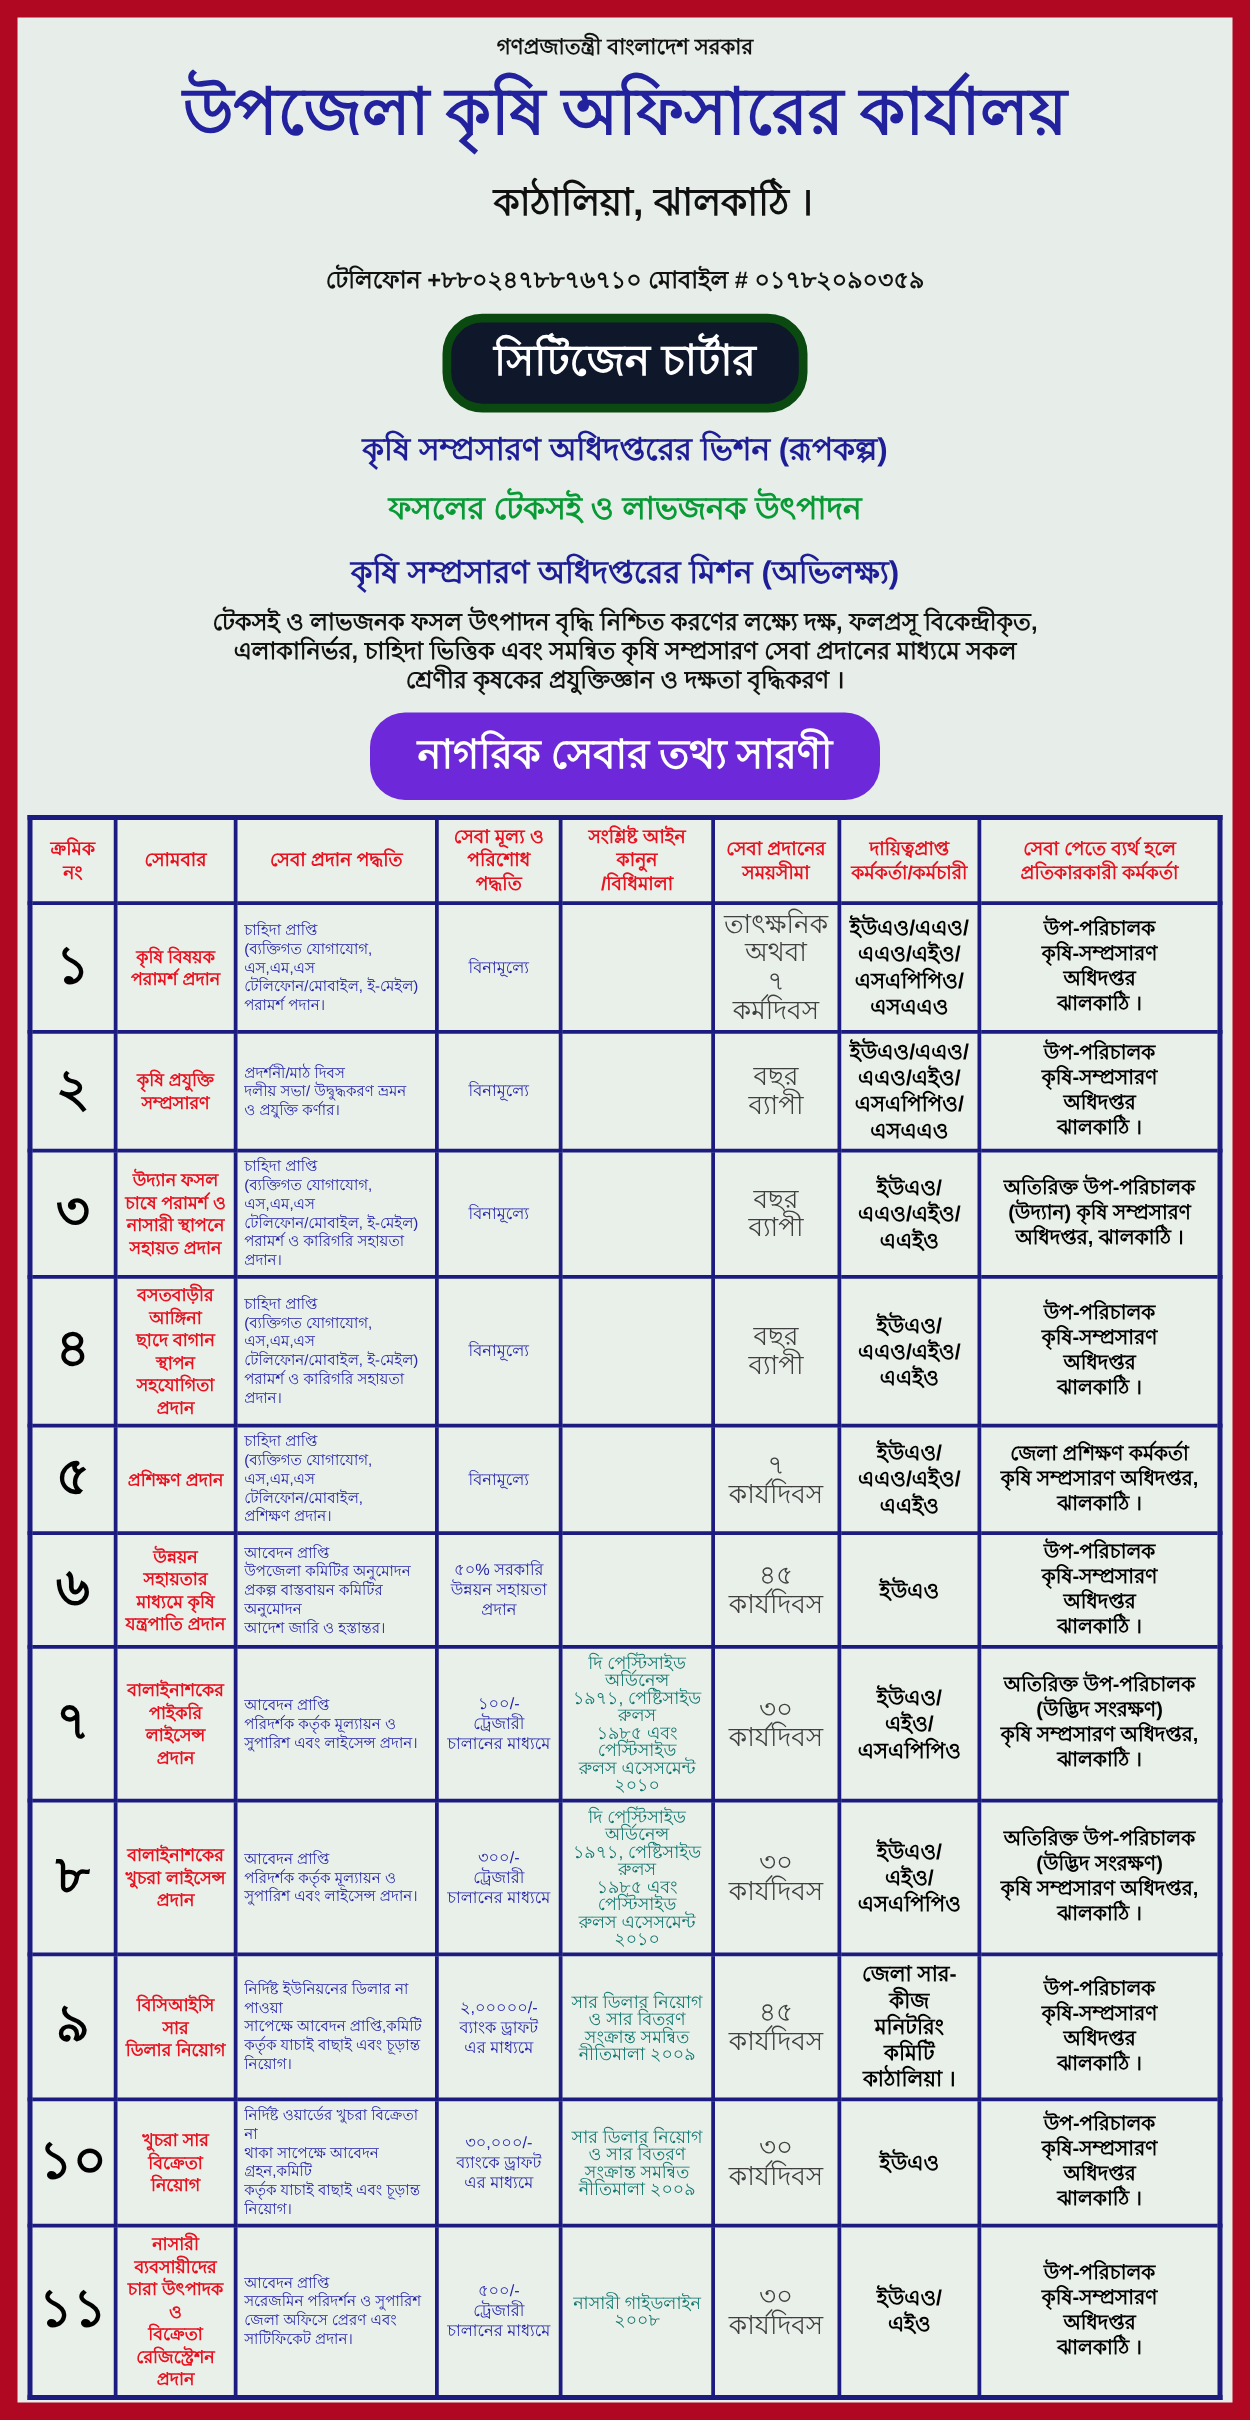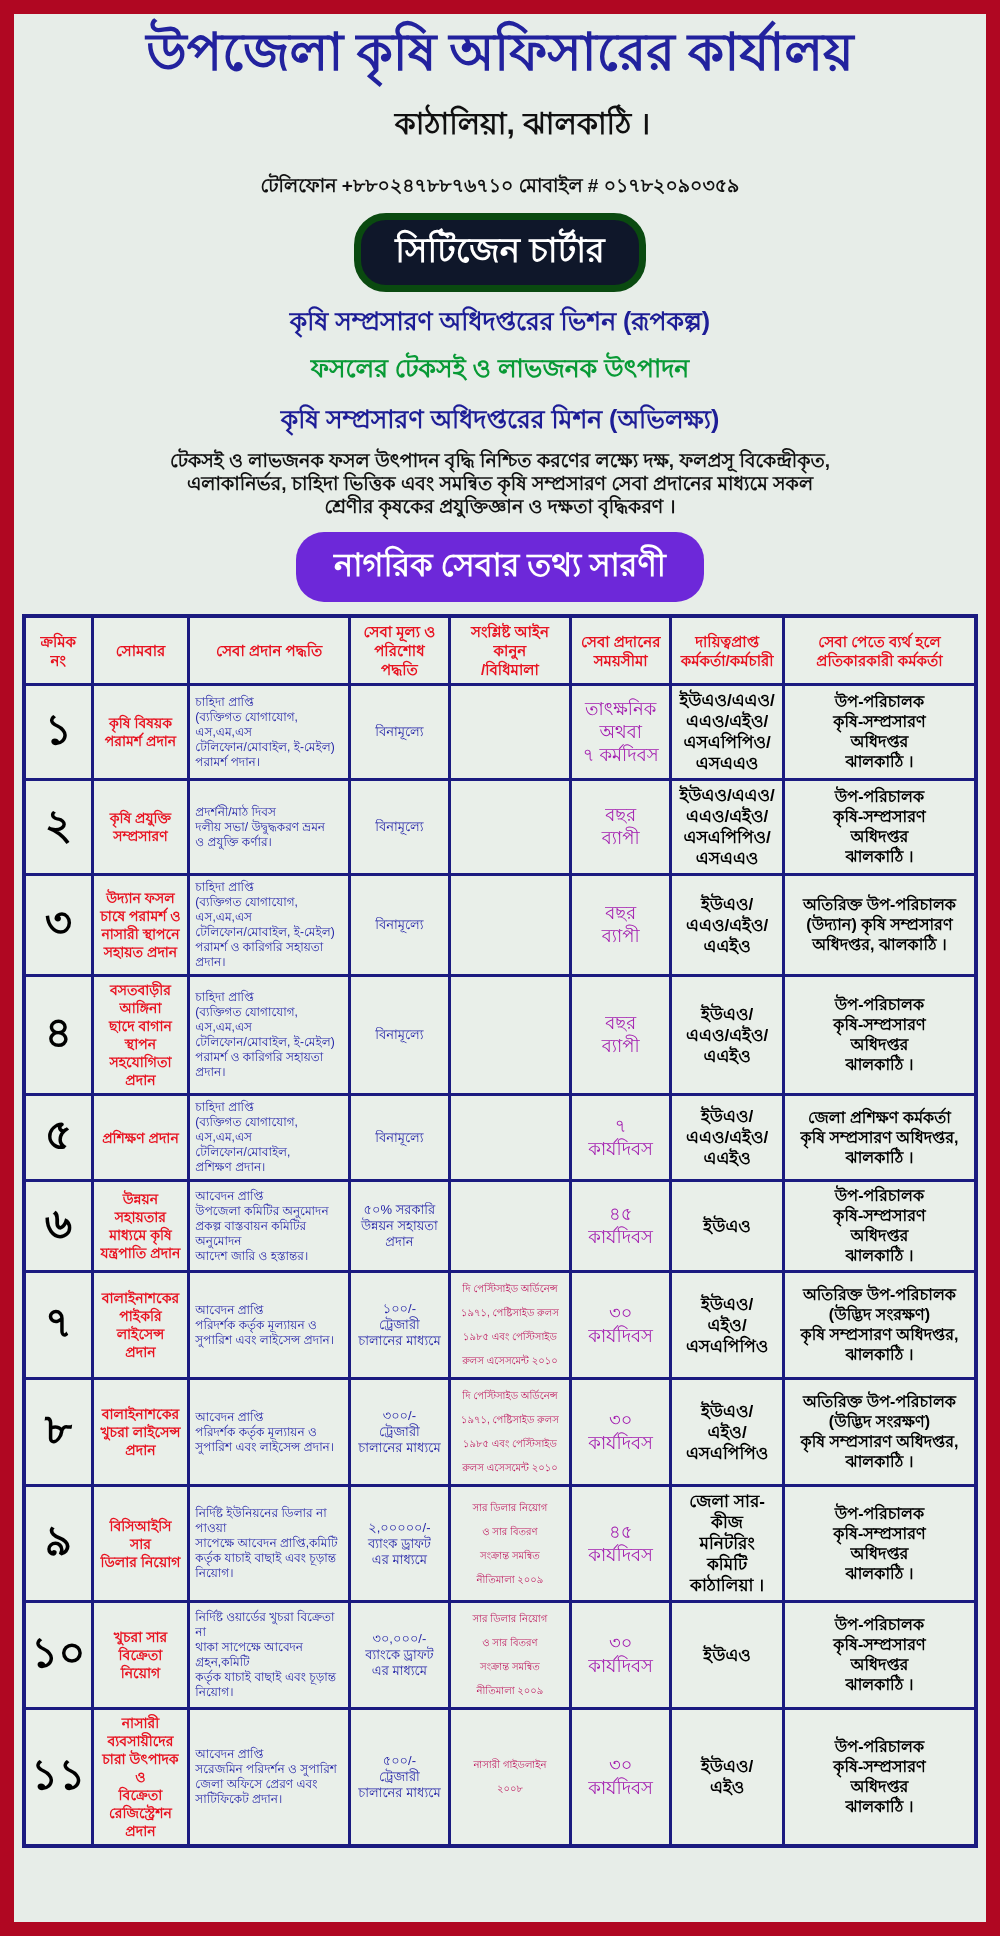--- a/index.html
+++ b/index.html
@@ -22,30 +22,31 @@
   .mission-heading{margin-top:8px;font-size:25px;font-weight:bold;color:#1d1d96;}
   .mission-text{margin:6px auto 0;max-width:670px;font-size:19px;line-height:23px;font-weight:bold;color:#111;}
   .table-badge{margin-top:14px;background:#6d28d9;border-radius:28px;font-size:32px;padding:8px 38px;font-family:Liberation Serif, serif;}
   table.services{width:956px;margin:12px auto 0;border-collapse:collapse;border:4px solid #1b1b80;background:#e9efe9;}
   table.services th,table.services td{border:3px solid #1b1b80;vertical-align:middle;padding:4px 5px;white-space:pre-line;}
   th.th{color:#e81220;font-weight:bold;font-size:15px;line-height:19px;height:44px;}
   td.c0{font-size:42px;font-weight:bold;color:#000;}
   td.c1{color:#e81220;font-weight:bold;font-size:14px;line-height:18px;}
   td.c2{color:#2525a8;font-size:12px;line-height:15px;text-align:left;}
   td.c3{color:#2525a8;font-size:13px;line-height:16px;text-align:center;}
-  td.c4{color:#be185d;font-size:10px;line-height:24px;}
-  td.c5{color:#a21caf;font-size:18px;line-height:23px;}
+  td.c4{color:#0f766e;font-size:14px;line-height:14px;}
+  td.c5{color:#404040;font-size:21px;line-height:23px;}
   td.c6{color:#000;font-size:17px;line-height:21px;font-weight:600;}
   td.c7{color:#000;font-size:16px;line-height:20px;font-weight:600;}
 </style>
 </head>
 <body>
 
 <div class="page">
 
+  <div class="govt-line">গণপ্রজাতন্ত্রী বাংলাদেশ সরকার</div>
   <div class="office-title">উপজেলা কৃষি অফিসারের কার্যালয়</div>
   <div class="location-line">কাঠালিয়া, ঝালকাঠি ।</div>
   <div class="phone-line">টেলিফোন +৮৮০২৪৭৮৮৭৬৭১০ মোবাইল # ০১৭৮২০৯০৩৫৯</div>
 
   <div class="badge citizen-badge">সিটিজেন চার্টার</div>
 
   <div class="vision-heading">কৃষি সম্প্রসারণ অধিদপ্তরের ভিশন (রূপকল্প)</div>
   <div class="vision-text">ফসলের টেকসই ও লাভজনক উৎপাদন</div>
   <div class="mission-heading">কৃষি সম্প্রসারণ অধিদপ্তরের মিশন (অভিলক্ষ্য)</div>
   <div class="mission-text">টেকসই ও লাভজনক ফসল উৎপাদন বৃদ্ধি নিশ্চিত করণের লক্ষ্যে দক্ষ, ফলপ্রসূ বিকেন্দ্রীকৃত, এলাকানির্ভর, চাহিদা ভিত্তিক এবং সমন্বিত কৃষি সম্প্রসারণ সেবা প্রদানের মাধ্যমে সকল শ্রেণীর কৃষকের প্রযুক্তিজ্ঞান ও দক্ষতা বৃদ্ধিকরণ ।</div>

